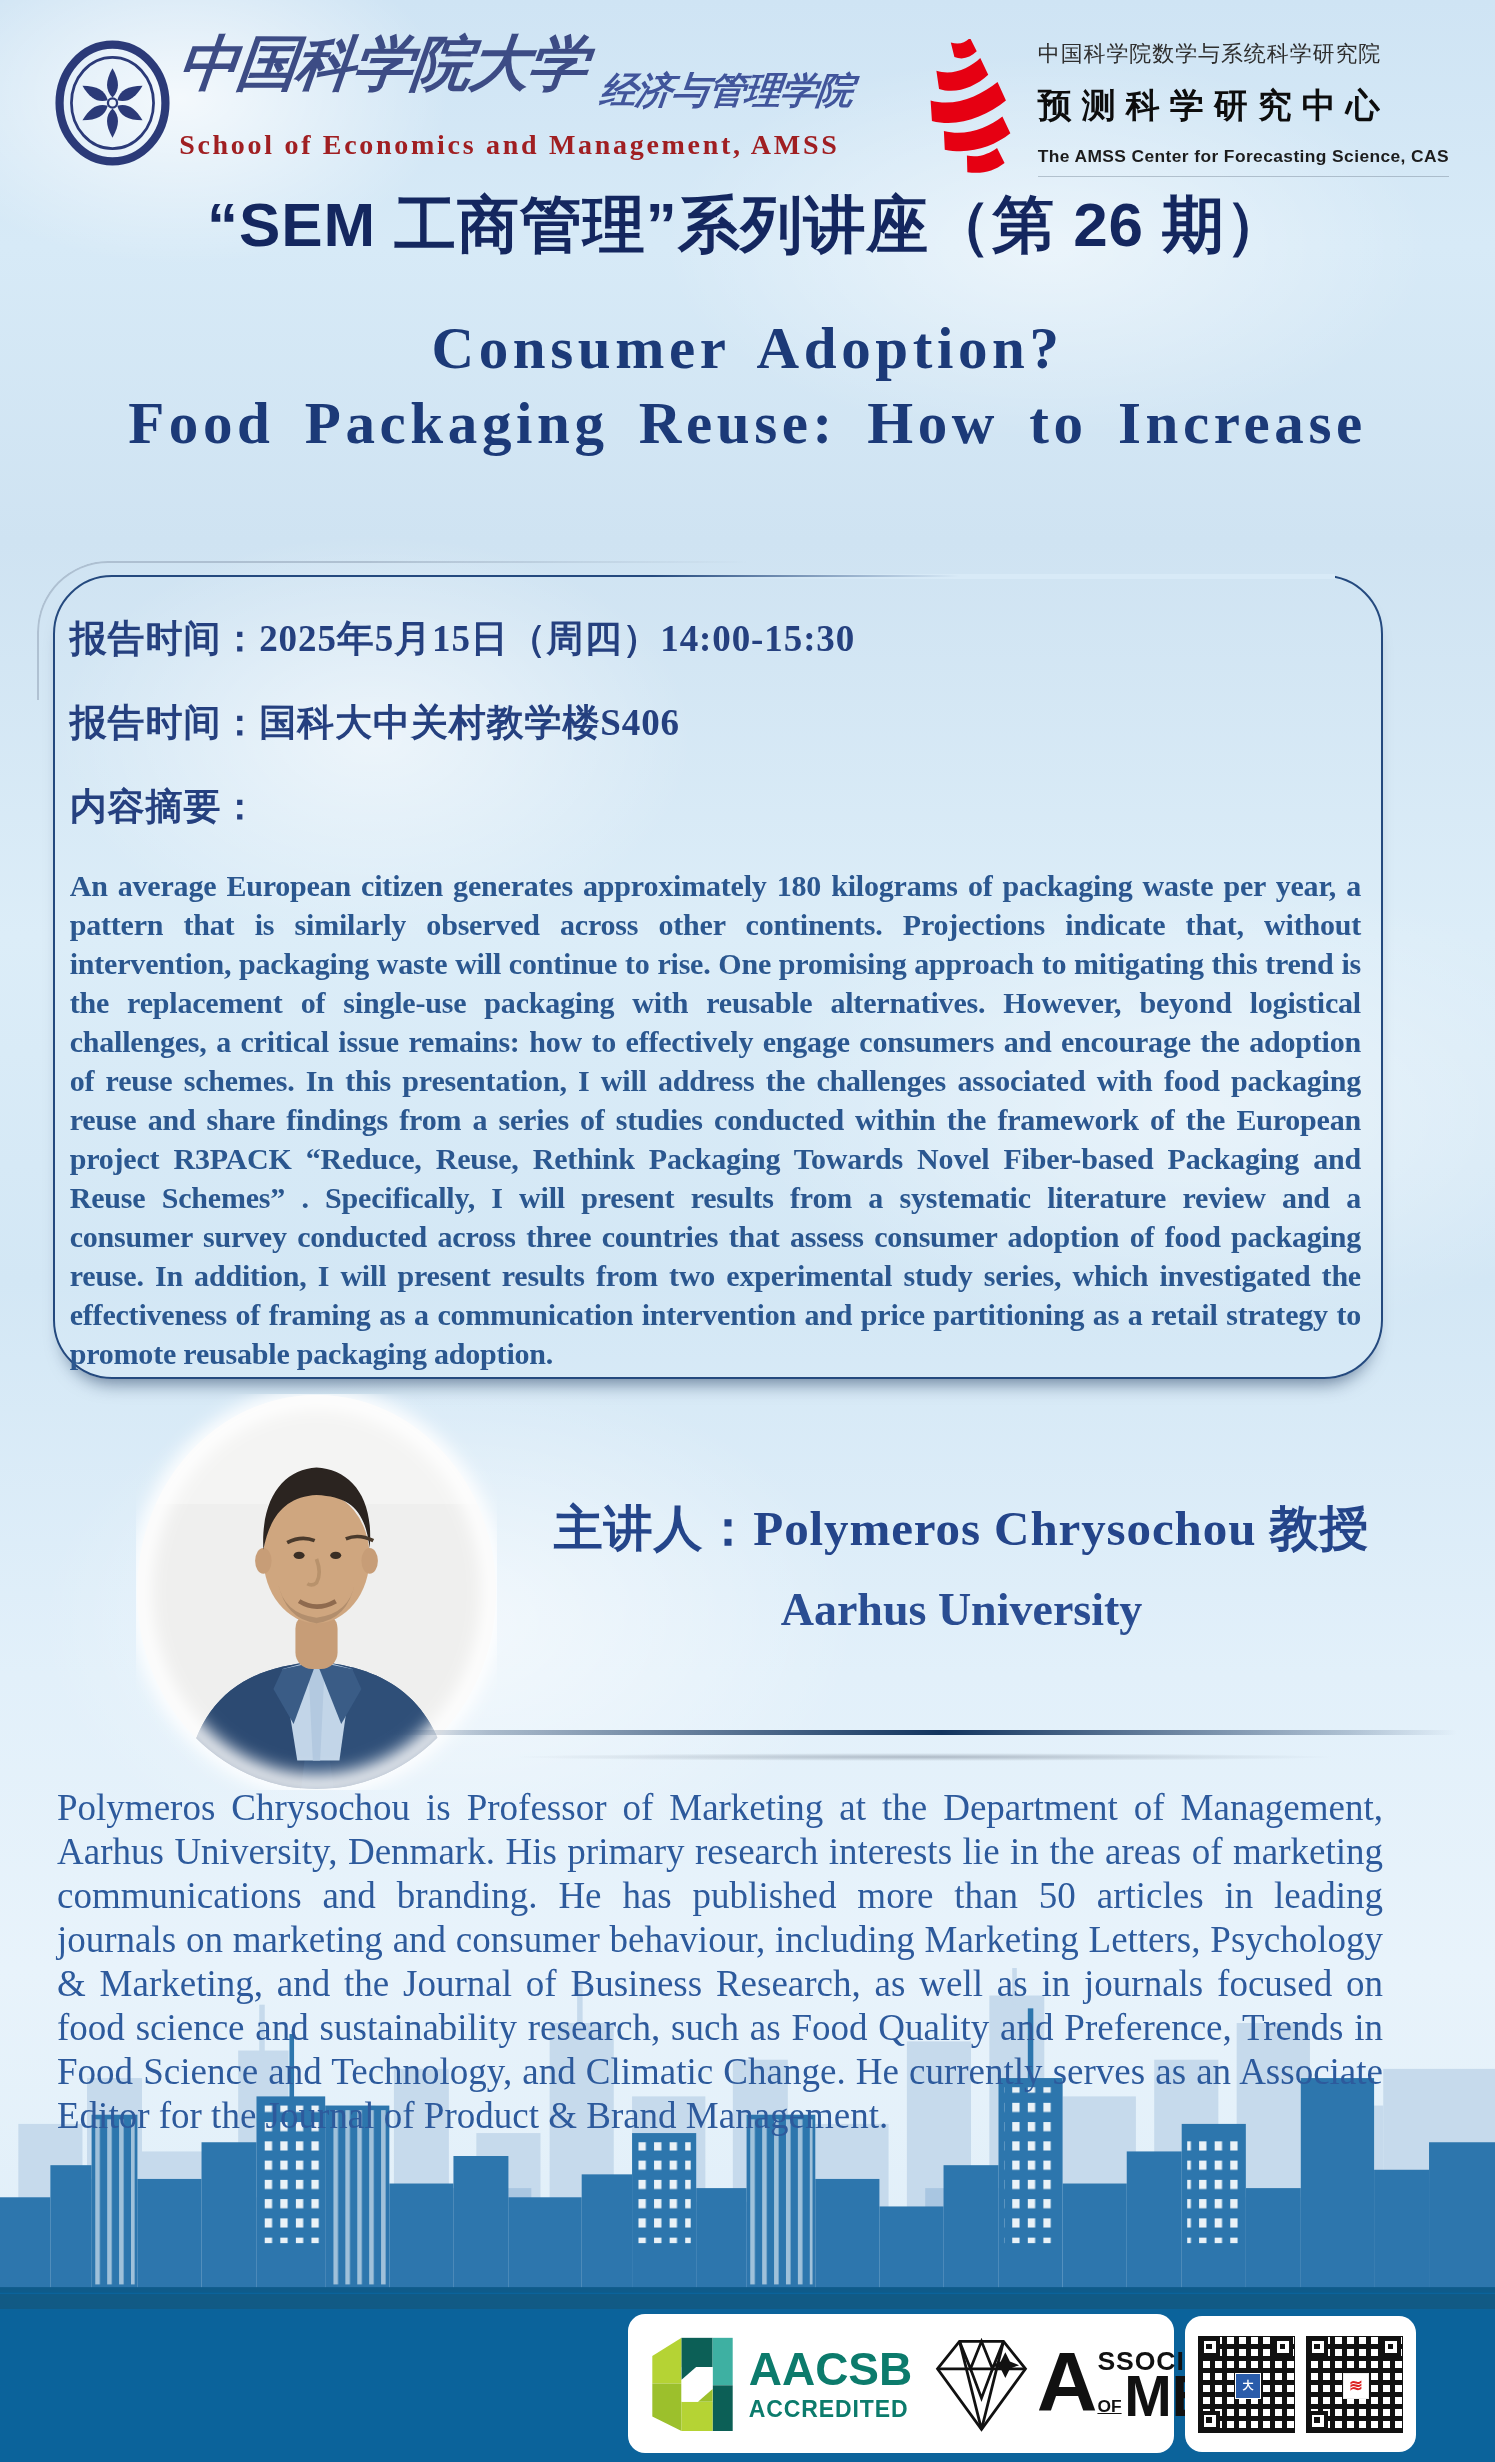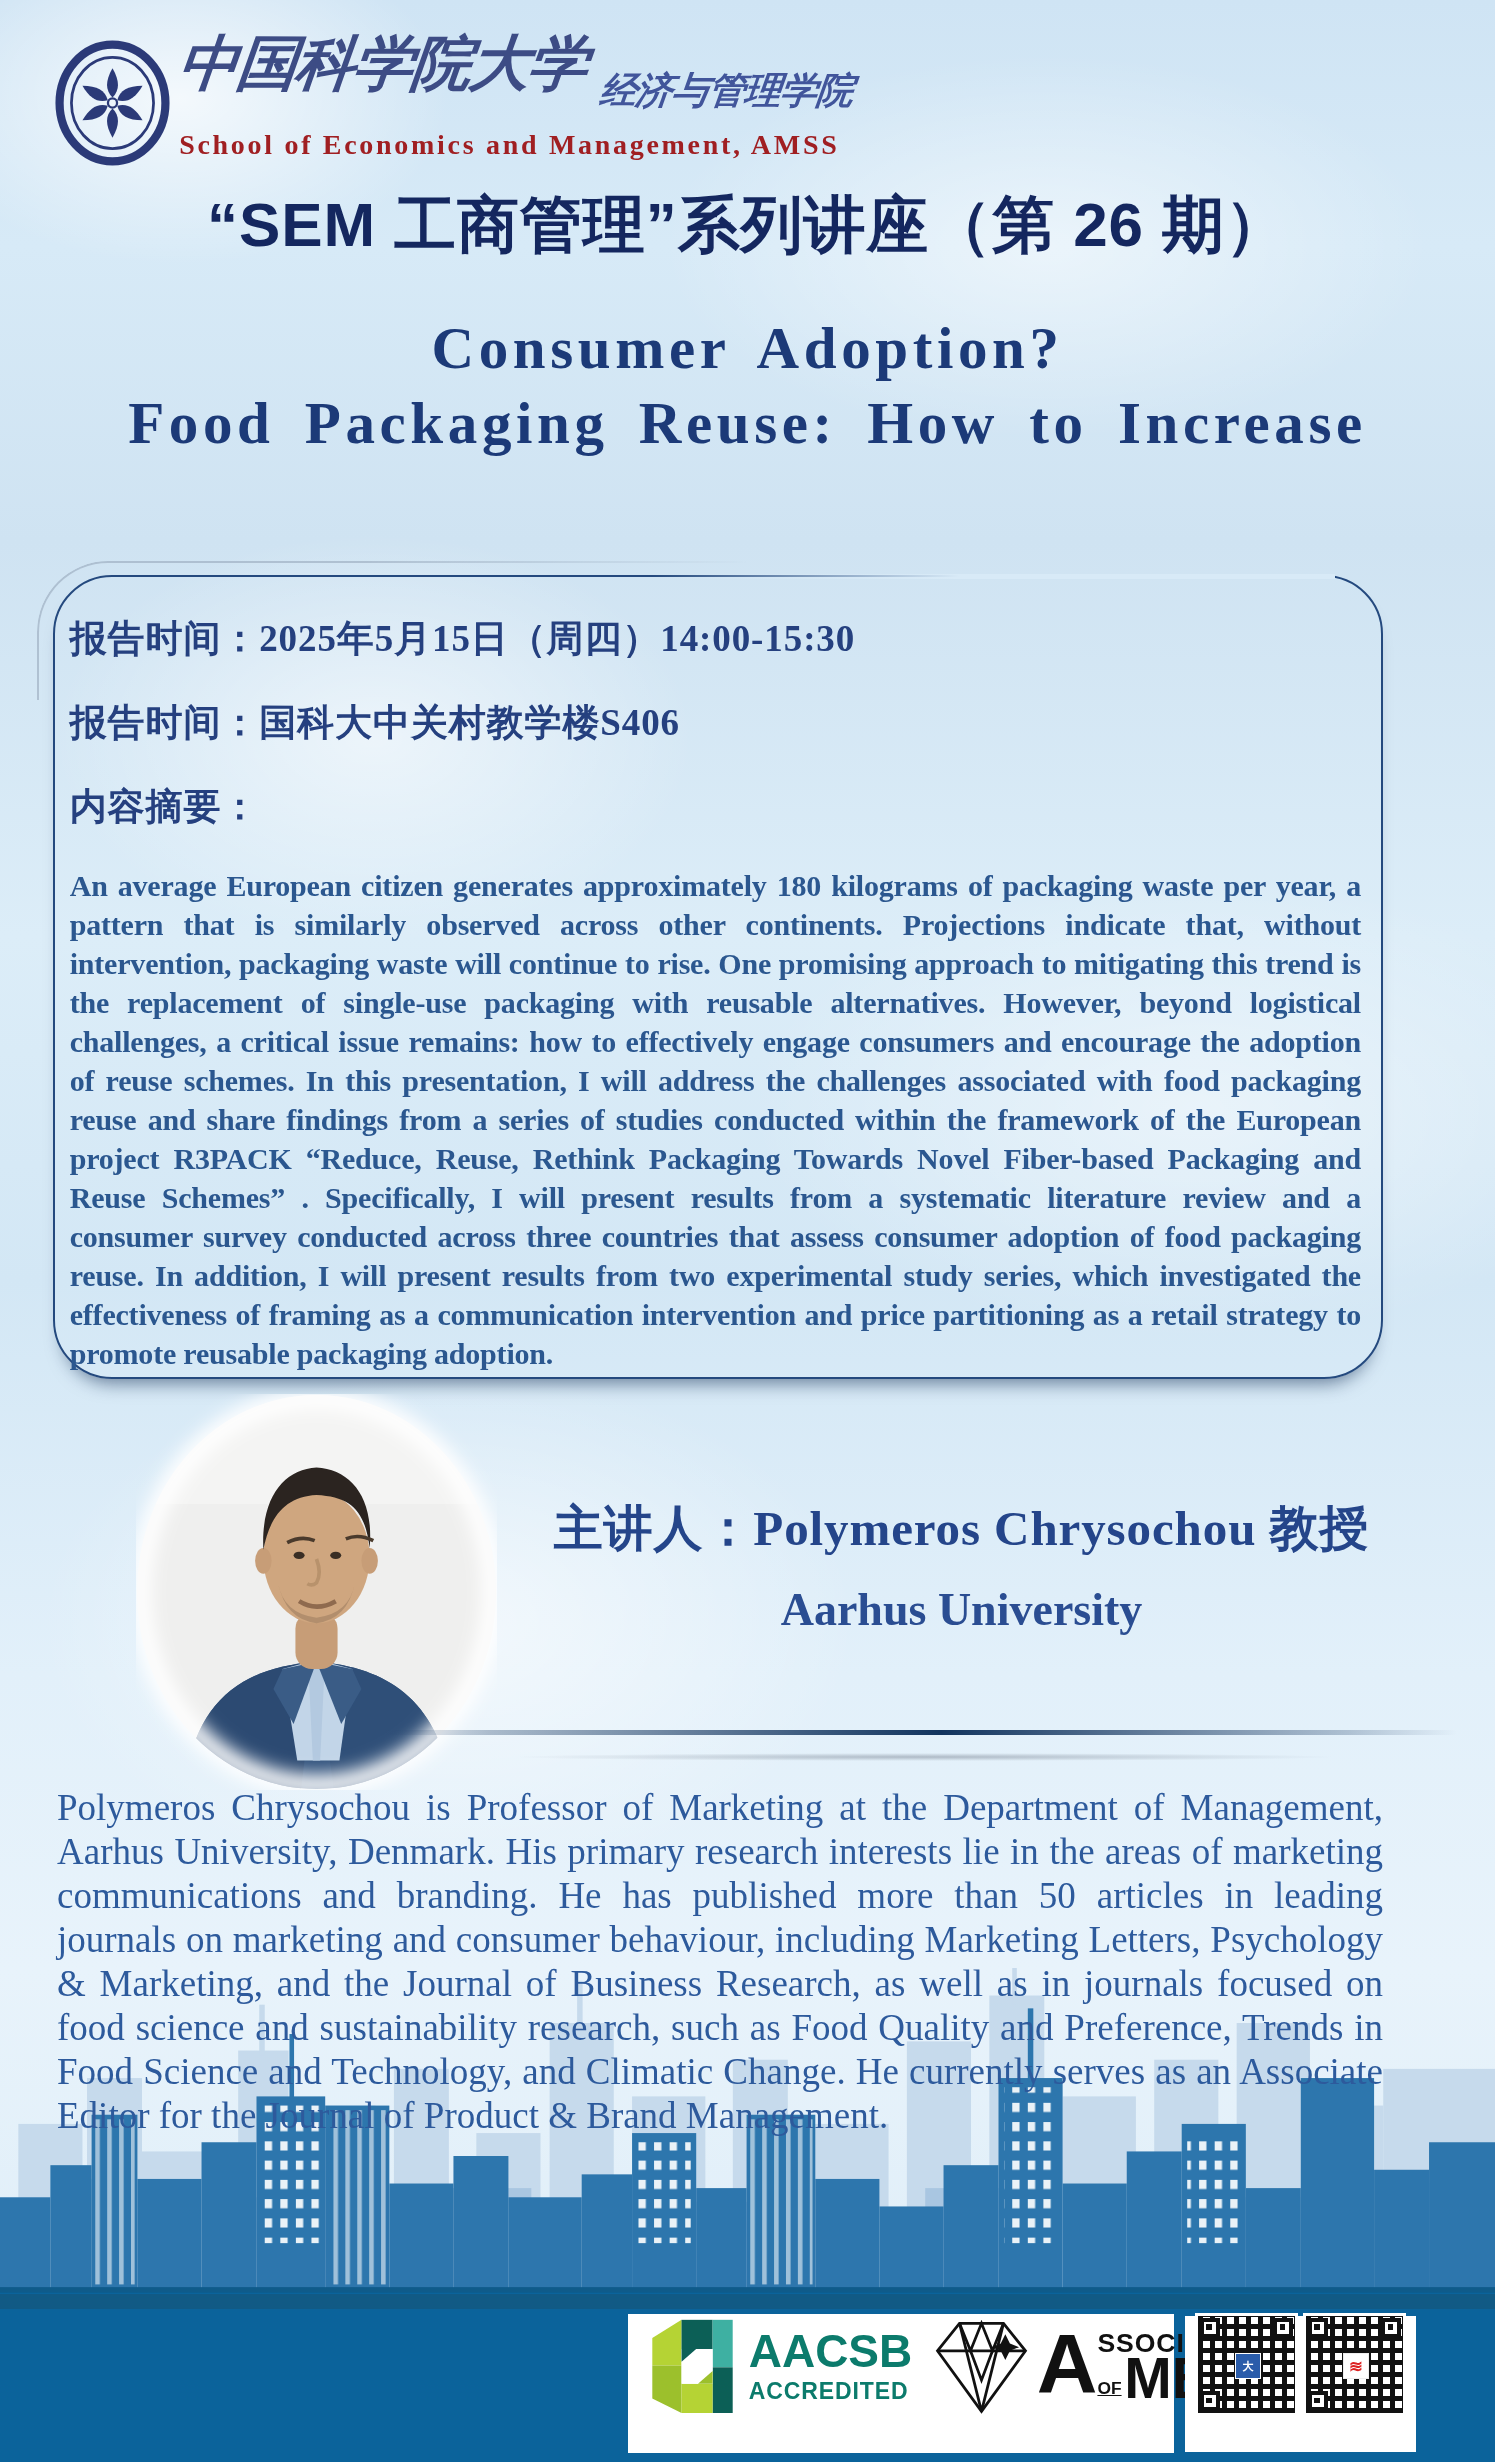--- a/index.html
+++ b/index.html
@@ -61,21 +61,21 @@
     border-radius:2.7px;}
   .divider-shadow{position:absolute;top:1753px;left:513px;width:824px;height:8.2px;border-radius:50%;
     background:radial-gradient(closest-side,rgba(110,120,135,.45),rgba(110,120,135,0));}
   
   .bio{position:absolute;top:1786px;left:57px;width:1326px;z-index:2;
     font-family:"Liberation Serif",serif;font-size:37px;line-height:44px;color:#2d5a9c;text-align:justify;}
   
   .skyline{position:absolute;top:1968px;left:0;width:1495px;height:332px;z-index:1;}
   .bottom-band{position:absolute;top:2294px;left:0;width:1495px;height:169px;background:#0b639b;z-index:1;}
   .bottom-band .edge{position:absolute;top:0;left:0;right:0;height:14.7px;background:#115a85;}
-  .plate{position:absolute;background:#ffffff;z-index:3;display:flex;align-items:flex-start;}
+  .plate{position:absolute;background:#ffffff;z-index:3;display:flex;align-items:center;border-radius:17px;}
   .plate-accred{top:2314px;left:628px;width:546px;height:139px;}
   .plate-qr{top:2316px;left:1185px;width:231px;height:136px;justify-content:center;gap:11px;}
   .aacsb{display:flex;align-items:center;margin-left:16.5px;}
   .aacsb-logo{width:95px;height:103px;}
   .aacsb-text{margin-left:9.2px;font-family:"Liberation Sans",sans-serif;color:#0c7b6c;line-height:1;}
   .aacsb-name{font-size:46px;font-weight:900;letter-spacing:0;}
   .aacsb-tag{font-size:23px;font-weight:900;letter-spacing:0.9px;margin-top:5.5px;}
   .amba{display:flex;align-items:center;margin-left:20px;}
   .amba-diamond{width:99px;height:103px;}
   .amba-text{display:grid;grid-template-columns:auto auto;align-items:start;margin-left:5.5px;color:#111;font-family:"Liberation Sans",sans-serif;line-height:.9;}
@@ -120,20 +120,36 @@
       </svg>
       <div class="h-left-text">
         <div class="callig-row">
           <span class="callig">中国科学院大学</span>
           <span class="school-cn">经济与管理学院</span>
         </div>
         <div class="school-en">School of Economics and Management, AMSS</div>
       </div>
     </div>
 
+    <div class="h-right">
+      <svg class="ribbon" viewBox="0 0 104 152">
+        <g fill="#e60012" transform="rotate(-14 52 76)">
+          <path d="M52,2 C62,8 70,6 76,2 L80,20 C70,26 60,26 52,20 Z" transform="translate(6,0) scale(0.9)"></path>
+          <path d="M30,28 C46,38 66,34 80,26 L84,46 C66,56 44,58 28,48 Z"></path>
+          <path d="M16,58 C40,72 70,66 92,56 L96,78 C70,90 38,94 12,80 Z"></path>
+          <path d="M22,94 C44,106 70,102 88,94 L92,114 C70,124 44,126 18,114 Z"></path>
+          <path d="M40,126 C52,132 64,130 74,126 L78,144 C64,150 52,150 36,144 Z"></path>
+        </g>
+      </svg>
+      <div class="h-right-text">
+        <div class="amss-line1">中国科学院数学与系统科学研究院</div>
+        <div class="amss-line2">预测科学研究中心</div>
+        <div class="amss-line3">The AMSS Center for Forecasting Science, CAS</div>
+      </div>
+    </div>
   </div>
 
   <div class="series-title">“SEM 工商管理”系列讲座（第 26 期）</div>
 
   <div class="eng-title">
     <div>Consumer Adoption?</div>
     <div>Food Packaging Reuse: How to Increase</div>
   </div>
 
   <div class="info-box">

